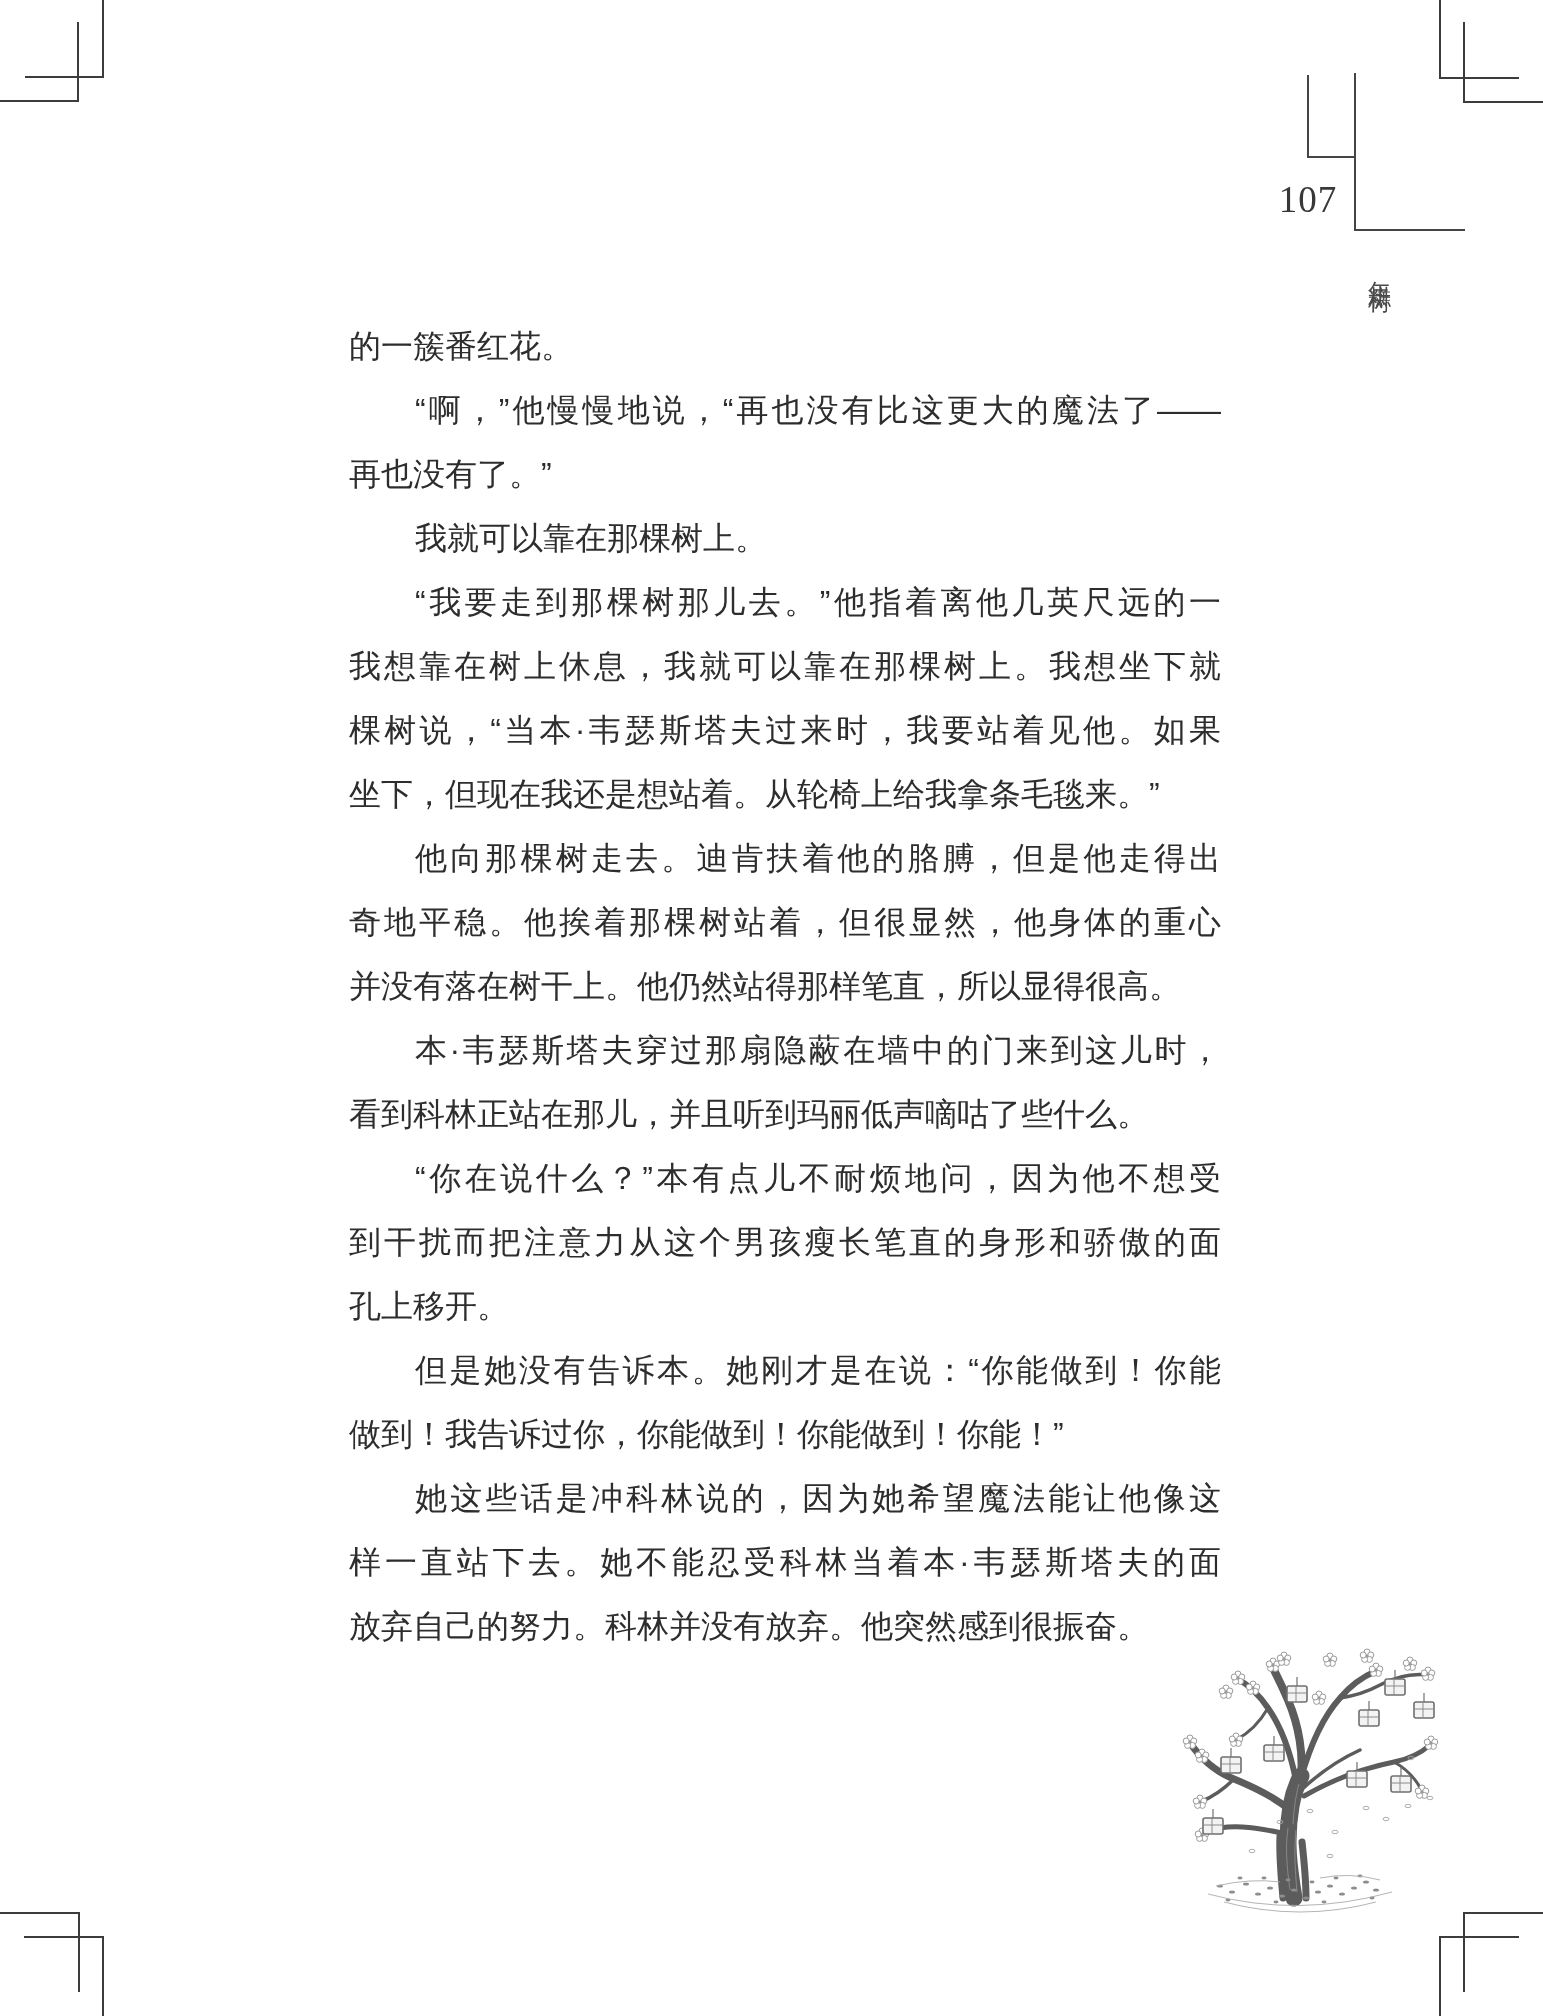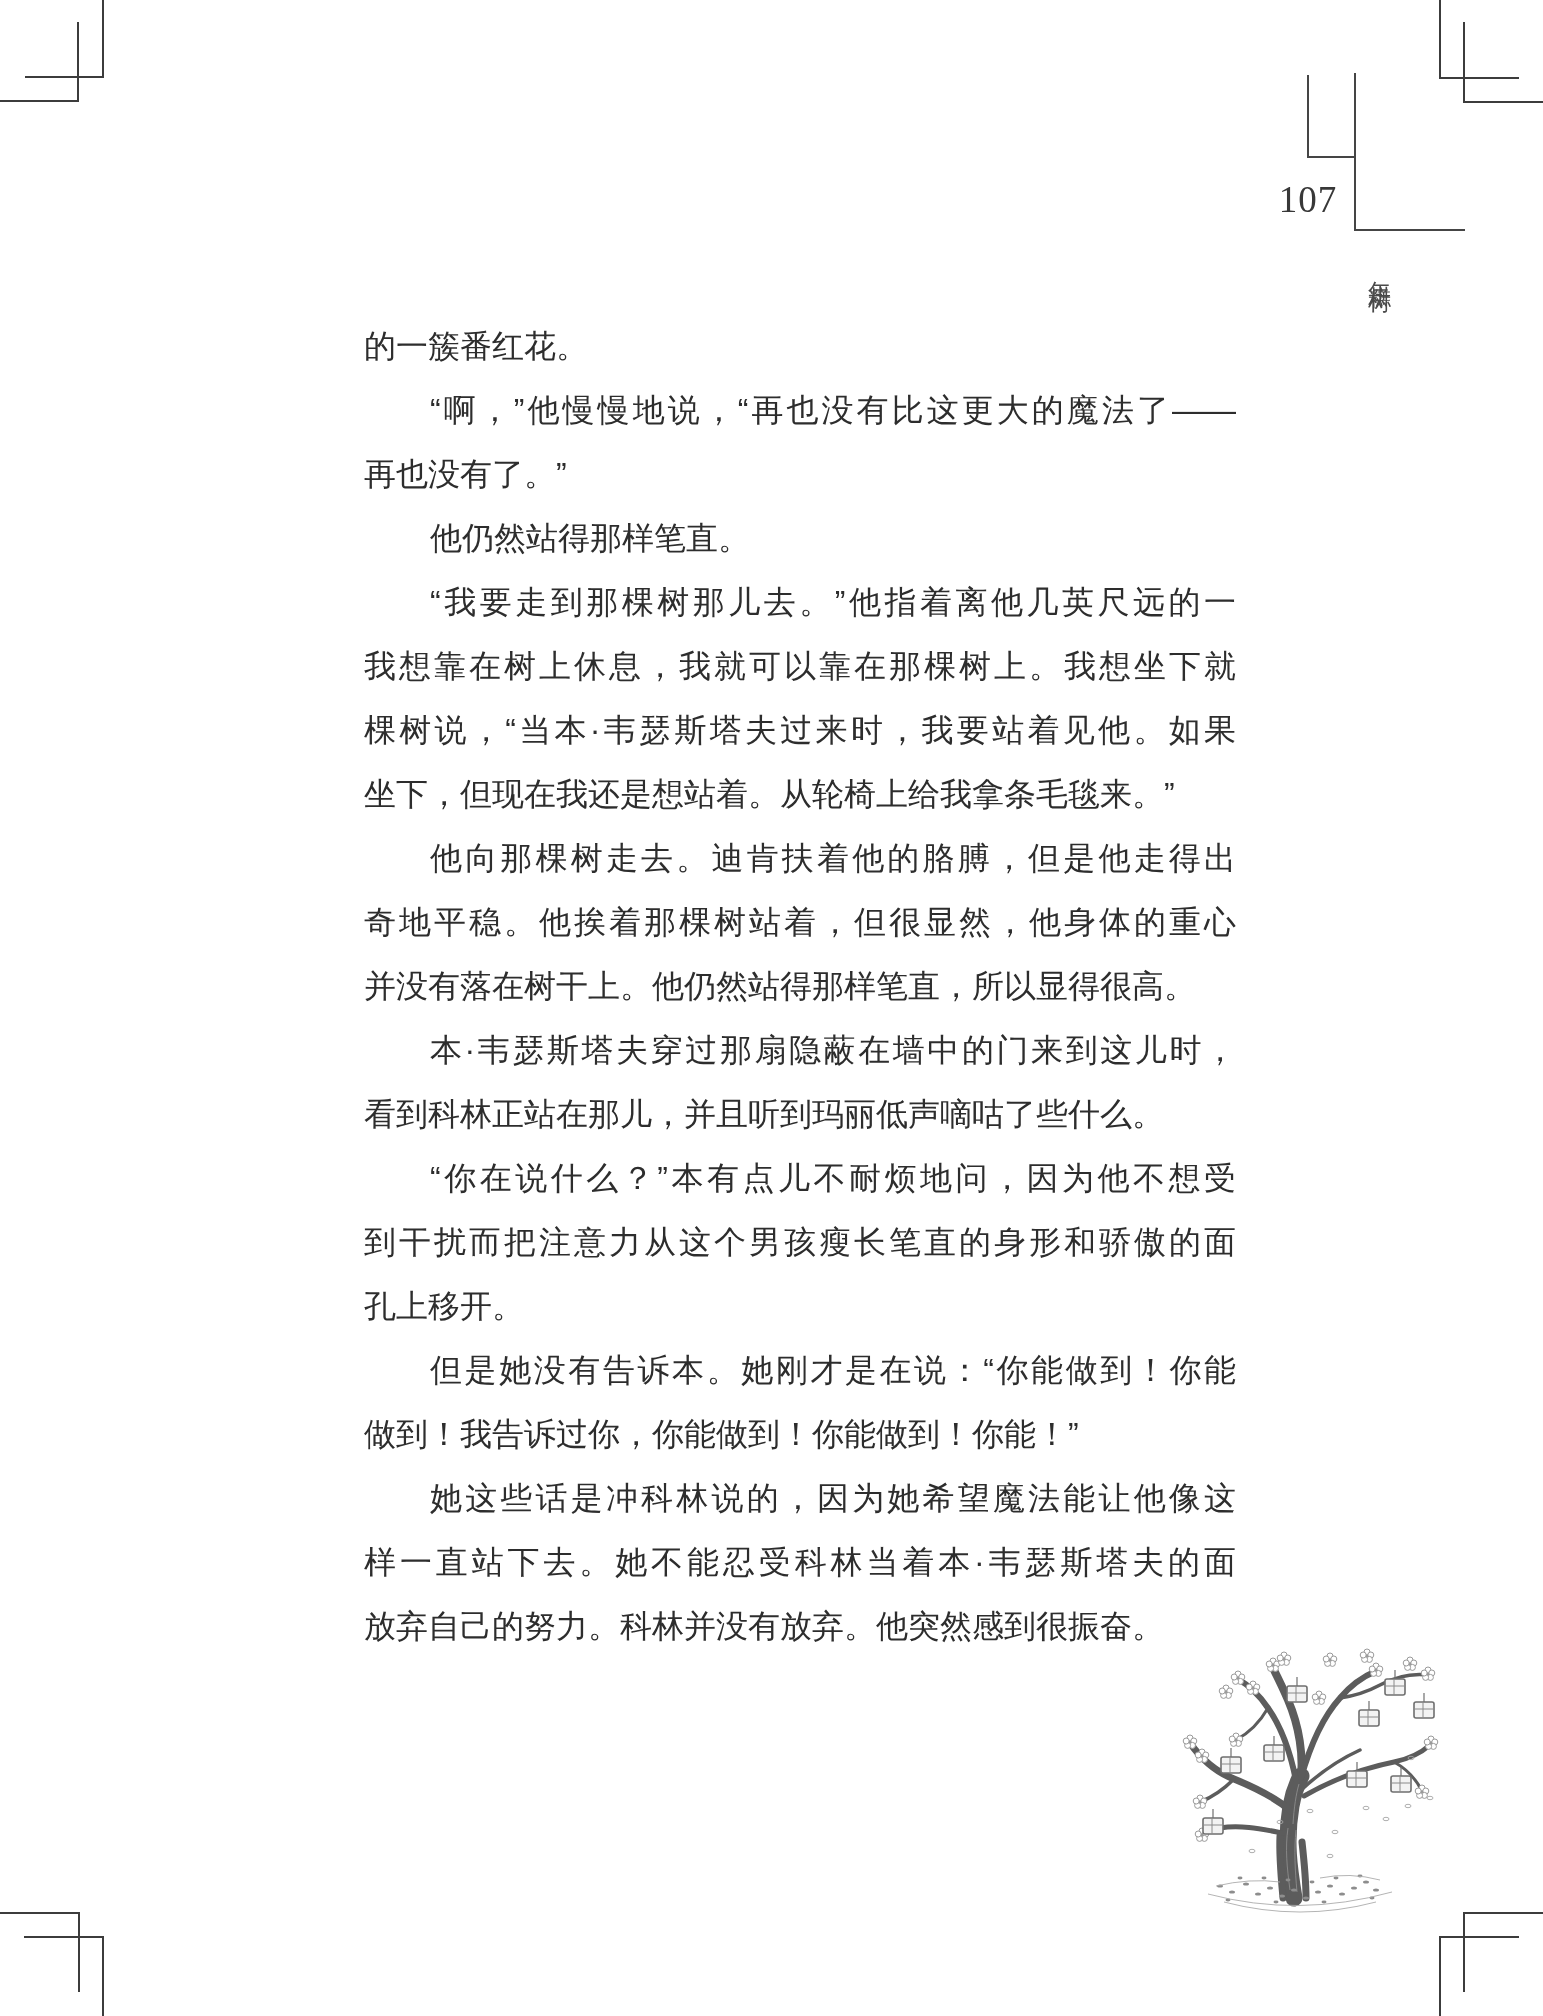--- a/index.html
+++ b/index.html
@@ -16,21 +16,21 @@
     font-family:"Liberation Serif",serif;font-size:37px;color:#383838;
     text-align:center;letter-spacing:1px;
   }
   .chapter-title-vertical{
     position:absolute;left:1365px;top:262px;
     writing-mode:vertical-rl;text-orientation:upright;
     font-size:23px;letter-spacing:5px;color:#4a4a4a;
   }
   
   .body-text{
-    position:absolute;left:364px;top:314px;width:872px;
+    position:absolute;left:349px;top:314px;width:872px;
     font-size:32px;line-height:64px;color:#2d2d2d;
   }
   .body-text .line{
     height:64px;white-space:nowrap;text-align:justify;text-align-last:left;
   }
   .body-text .line.fill{white-space:normal;text-align-last:justify;}
   .body-text .line.indent{padding-left:66px;}
   
   .tree-illo{position:absolute;left:1180px;top:1646px;width:264px;height:270px;}
 </style>
@@ -64,21 +64,21 @@
   <div class="deco" style="left:1354px;top:73px;width:2px;height:158px;"></div>
   <div class="deco" style="left:1354px;top:229px;width:111px;height:2px;"></div>
 
   <div class="page-number">107</div>
   <div class="chapter-title-vertical">年糕树</div>
 
   <div class="body-text">
       <div class="line">的一簇番红花。</div>
       <div class="line indent fill">“啊，”他慢慢地说，“再也没有比这更大的魔法了——</div>
       <div class="line">再也没有了。”</div>
-      <div class="line indent">他仍然站得那样笔直。</div>
+      <div class="line indent">我就可以靠在那棵树上。</div>
       <div class="line indent fill">“我要走到那棵树那儿去。”他指着离他几英尺远的一</div>
       <div class="line fill">我想靠在树上休息，我就可以靠在那棵树上。我想坐下就</div>
       <div class="line fill">棵树说，“当本·韦瑟斯塔夫过来时，我要站着见他。如果</div>
       <div class="line">坐下，但现在我还是想站着。从轮椅上给我拿条毛毯来。”</div>
       <div class="line indent fill">他向那棵树走去。迪肯扶着他的胳膊，但是他走得出</div>
       <div class="line fill">奇地平稳。他挨着那棵树站着，但很显然，他身体的重心</div>
       <div class="line">并没有落在树干上。他仍然站得那样笔直，所以显得很高。</div>
       <div class="line indent fill">本·韦瑟斯塔夫穿过那扇隐蔽在墙中的门来到这儿时，</div>
       <div class="line">看到科林正站在那儿，并且听到玛丽低声嘀咕了些什么。</div>
       <div class="line indent fill">“你在说什么？”本有点儿不耐烦地问，因为他不想受</div>

